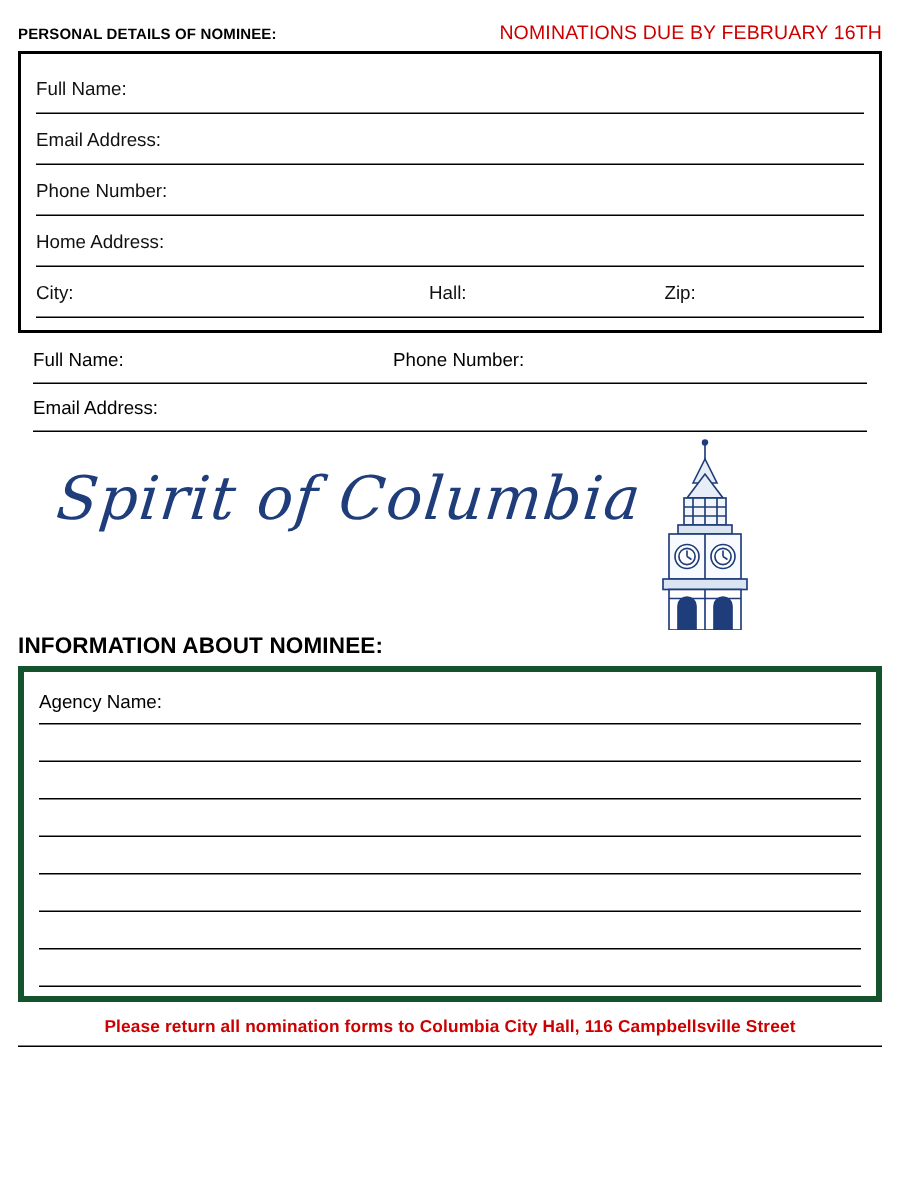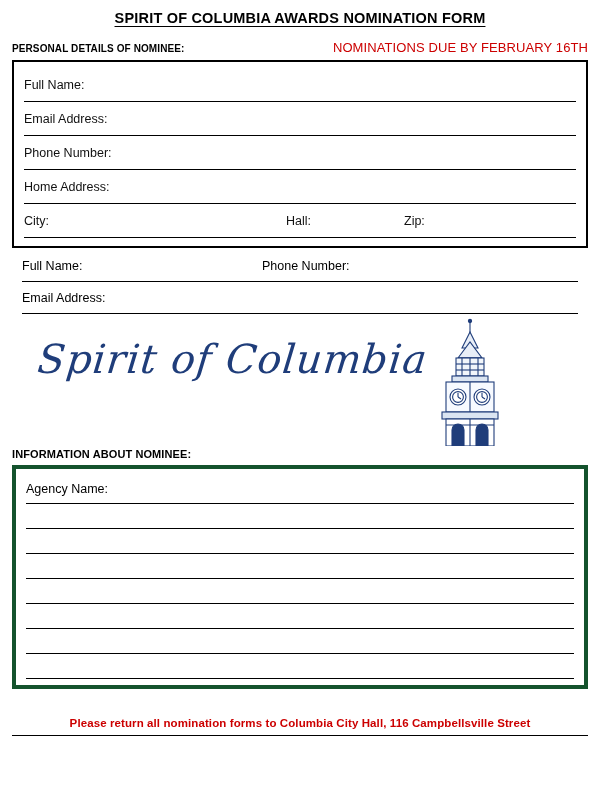--- a/index.html
+++ b/index.html
@@ -73,21 +73,21 @@
   .fieldline .lbl {
     font-size: 12.5px;
     color: #111;
   }
   .fieldline .lbl.indent-state {
     position: absolute;
     left: 262px;
   }
   .fieldline .lbl.indent-zip {
     position: absolute;
-    left: 380px;
+    left: 419px;
   }
 
   
   .nom-hdr {
     font-size: 11.5px;
     font-weight: bold;
     margin-top: 9px;
     letter-spacing: 0.1px;
   }
   .nom-block {
@@ -129,21 +129,21 @@
   .tower {
     position: absolute;
     right: 70px;
     top: 0px;
     width: 96px;
     height: 128px;
   }
 
   
   .info-hdr {
-    font-size: 11px;
+    font-size: 15px;
     font-weight: bold;
     margin-top: 2px;
     letter-spacing: 0.1px;
   }
   .info-box {
     border: 4px solid #14532d;
     margin-top: 5px;
     padding: 5px 10px 6px 10px;
     box-sizing: border-box;
   }
@@ -162,34 +162,33 @@
     border-bottom: none;
     height: 26px;
   }
 
   
   .footer {
     text-align: center;
     font-size: 11.5px;
     font-weight: bold;
     color: #cc0000;
-    margin-top: 28px;
+    margin-top: 11px;
     letter-spacing: 0.1px;
   }
   .footer-rule {
     border-top: 1.5px solid #000;
     margin-top: 6px;
   }
 </style>
 </head>
 <body>
 
 <div class="page">
 
-  <div class="title">SPIRIT OF COLUMBIA AWARDS NOMINATION FORM</div>
 
   <div class="hdr-row">
     <div class="hdr-left">PERSONAL DETAILS OF NOMINEE:</div>
     <div class="hdr-right">NOMINATIONS DUE BY FEBRUARY 16TH</div>
   </div>
 
   <div class="boxed">
     <div class="fieldline">
       <span class="lbl">Full Name:</span>
     </div>

